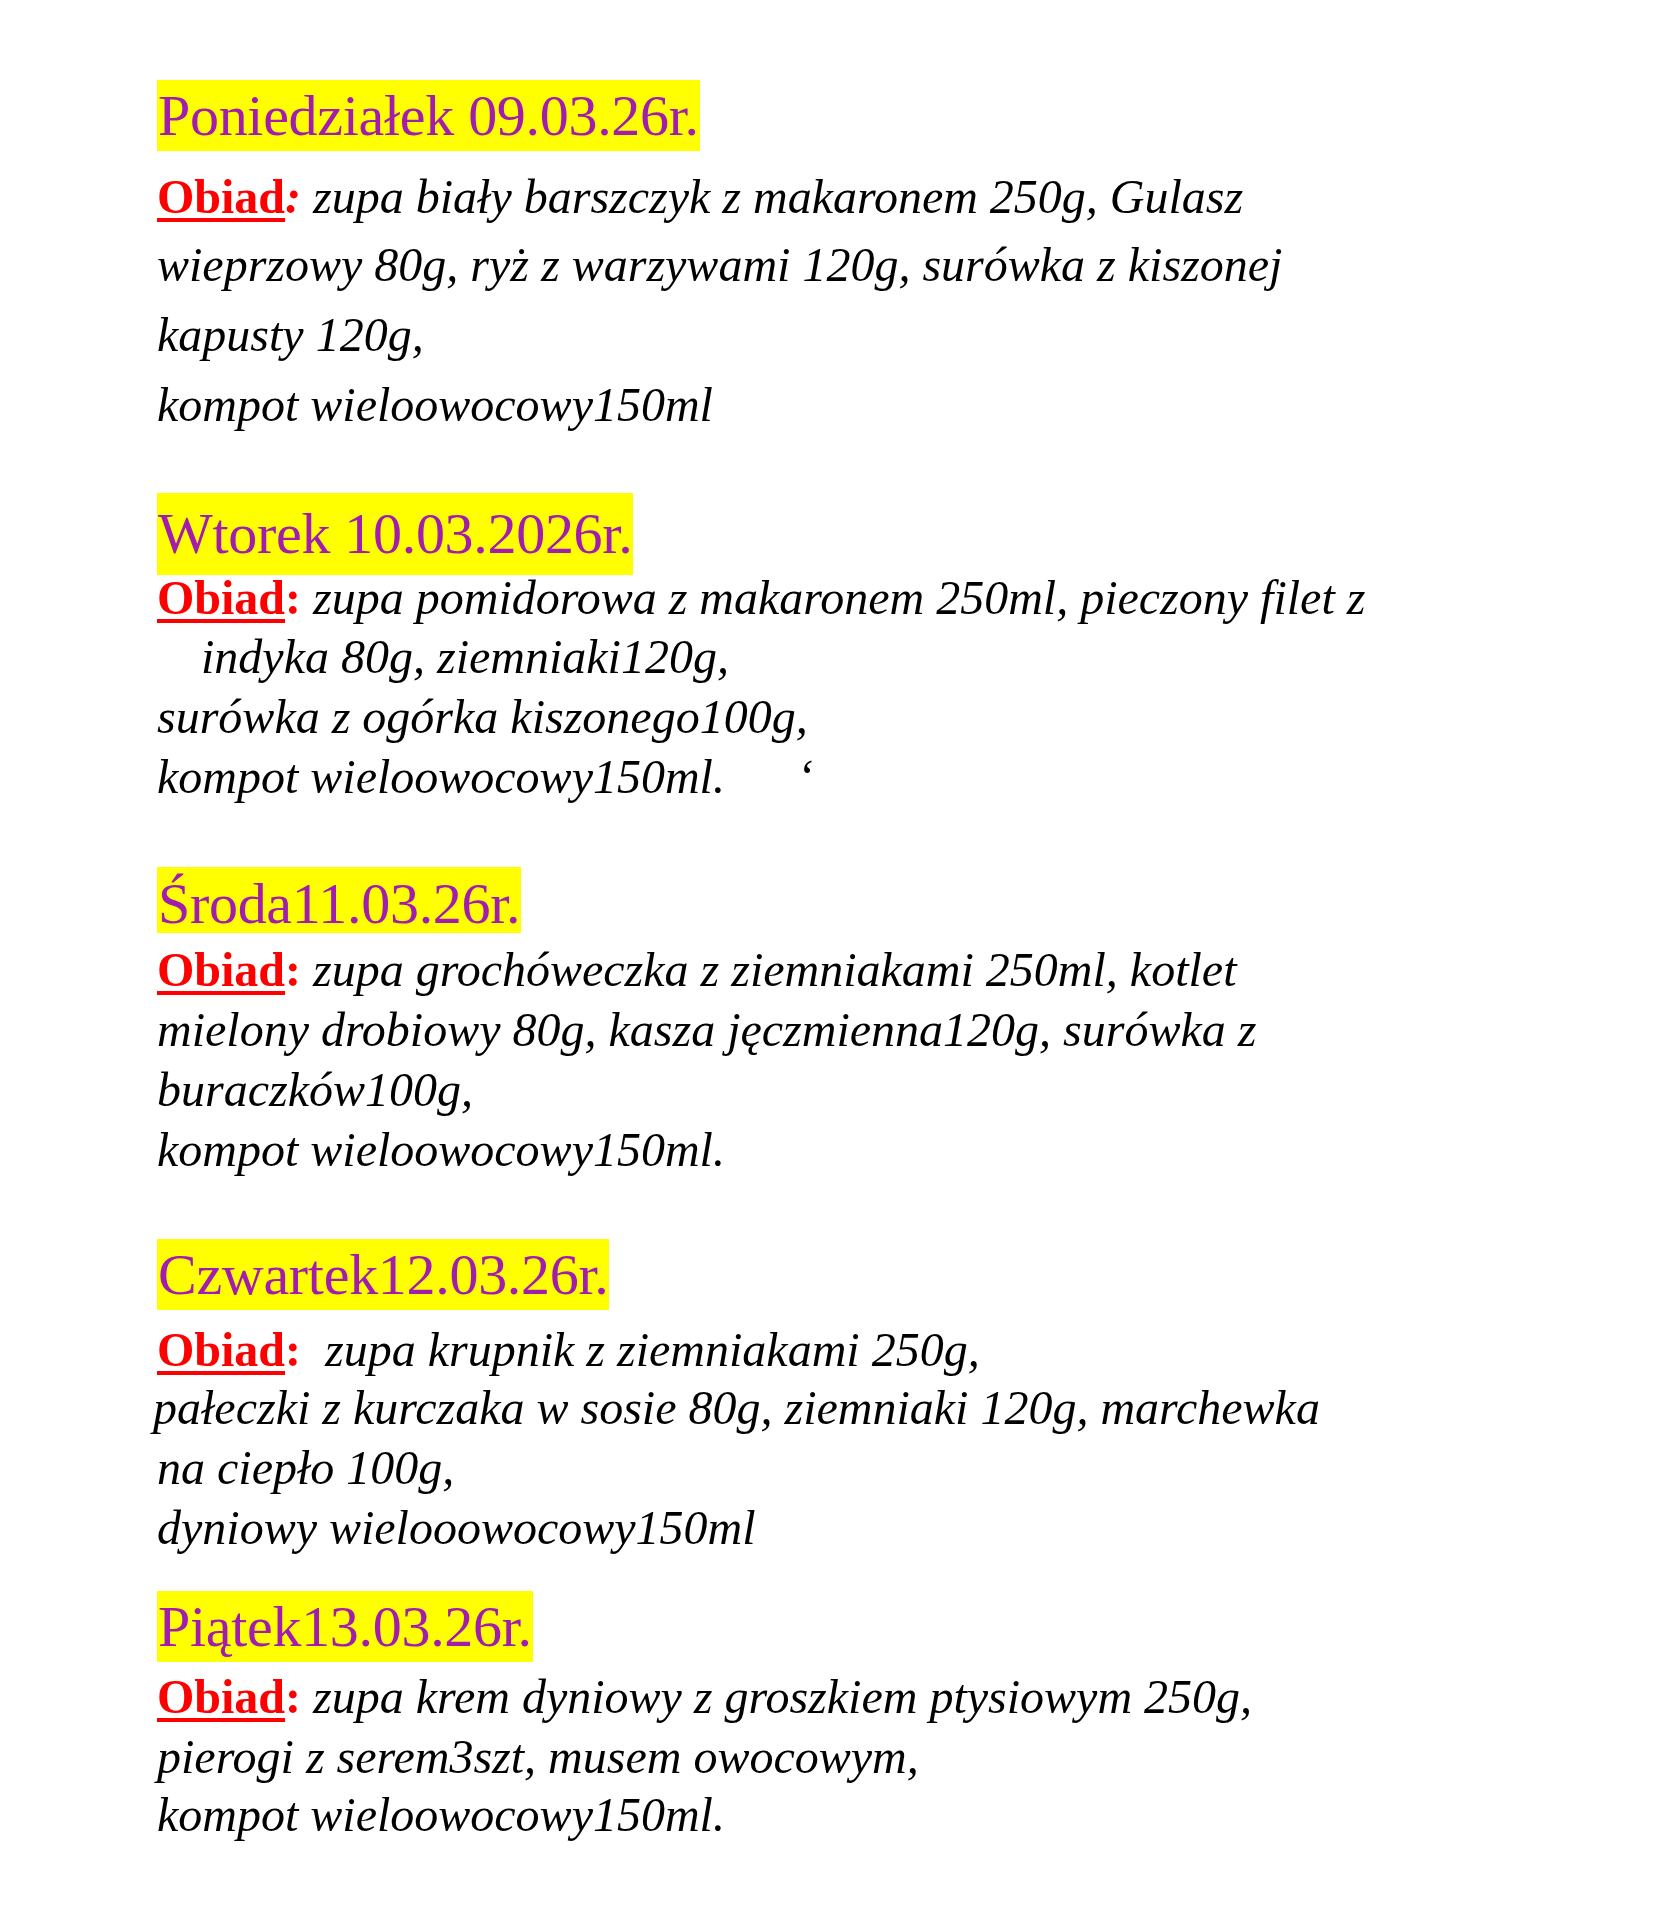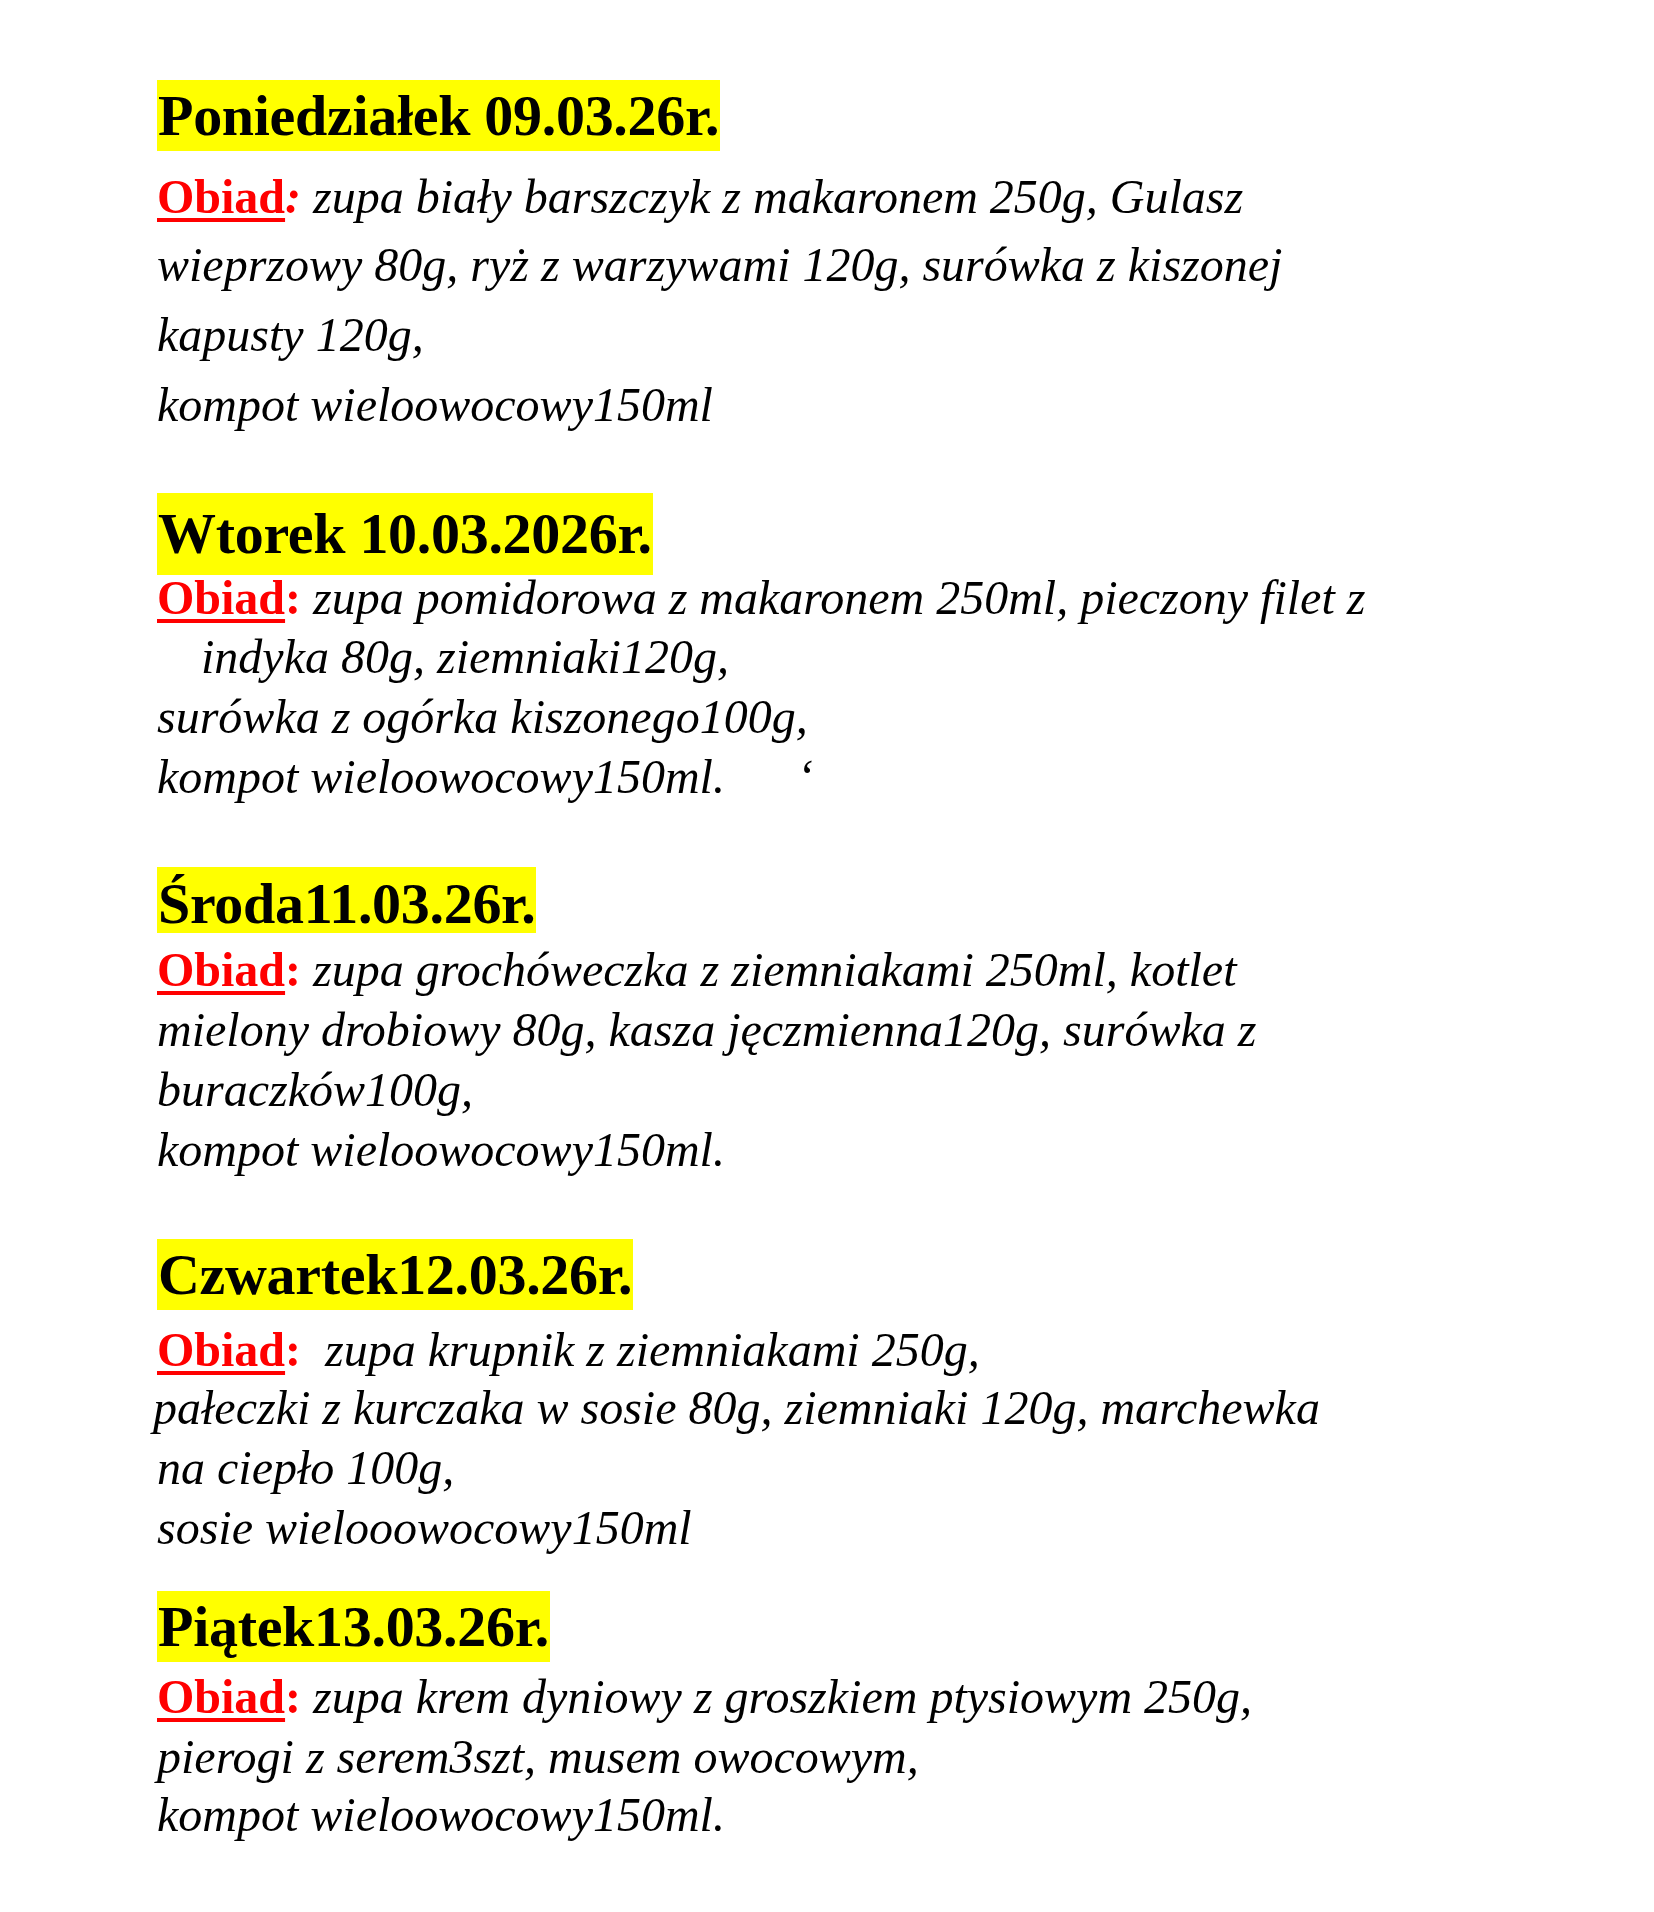--- a/index.html
+++ b/index.html
@@ -21,23 +21,23 @@
     width: 1654px;
     height: 1912px;
     background: #ffffff;
   }
   .day-heading {
     position: absolute;
     left: 157px;
     height: 71px;
     line-height: 71px;
     font-size: 58px;
-    font-weight: bold;
+    font-weight: normal;
     background: #ffff00;
-    color: #000000;
+    color: #a21caf;
     white-space: nowrap;
     padding: 0 1px;
     letter-spacing: -0.3px;
   }
   .menu-line {
     position: absolute;
     left: 157px;
     height: 44px;
     line-height: 44px;
     font-size: 48px;
@@ -89,21 +89,21 @@
     <div class="menu-line" style="top:1008px;">mielony drobiowy 80g, kasza jęczmienna120g, surówka z</div>
     <div class="menu-line" style="top:1068px;">buraczków100g,</div>
     <div class="menu-line" style="top:1128px;">kompot wieloowocowy150ml.</div>
   </section>
 
   <section>
     <div class="day-heading" style="top:1239px;">Czwartek12.03.26r.</div>
     <div class="menu-line" style="top:1328px;"><span class="meal-label">Obiad</span><span class="meal-colon">:</span><span>  zupa krupnik z ziemniakami 250g,</span></div>
     <div class="menu-line" style="top:1386px; left:153px;font-style:italic;">pałeczki z kurczaka w sosie 80g, ziemniaki 120g, marchewka</div>
     <div class="menu-line" style="top:1446px;">na ciepło 100g,</div>
-    <div class="menu-line" style="top:1506px;">sosie wielooowocowy150ml</div>
+    <div class="menu-line" style="top:1506px;">dyniowy wielooowocowy150ml</div>
   </section>
 
   <section>
     <div class="day-heading" style="top:1591px;">Piątek13.03.26r.</div>
     <div class="menu-line" style="top:1675px;"><span class="meal-label">Obiad</span><span class="meal-colon">:</span><span> zupa krem dyniowy z groszkiem ptysiowym 250g,</span></div>
     <div class="menu-line" style="top:1735px;text-align:center;">pierogi z serem3szt, musem owocowym,</div>
     <div class="menu-line" style="top:1793px;">kompot wieloowocowy150ml.</div>
   </section>
 
 </div>

